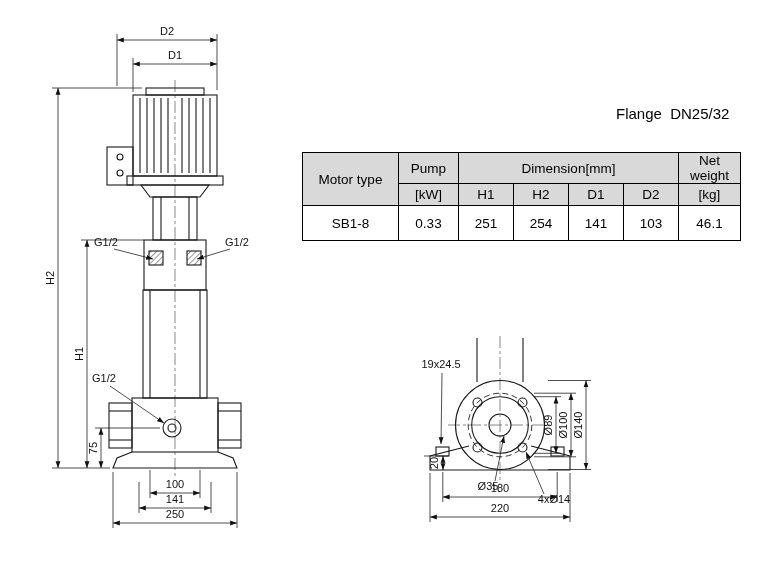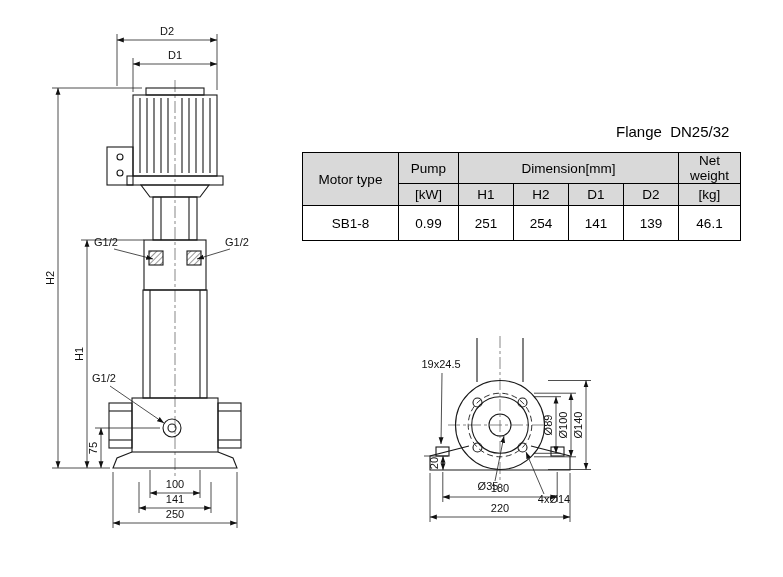--- a/index.html
+++ b/index.html
@@ -31,21 +31,21 @@
     font-size:13.5px; color:#000;
   }
   .spec-table th, .spec-table td {
     border:1px solid #000; text-align:center; vertical-align:middle;
     font-weight:normal; padding:0 2px; overflow:hidden;
   }
   .spec-table thead th { background:#d9d9d9; height:21px; }
   .spec-table tbody td { background:#ffffff; height:34px; }
 
   .flange-note {
-    position:absolute; left:616px; top:123px;
+    position:absolute; left:616px; top:105px;
     font-size:15px; white-space:pre;
   }
 </style>
 </head>
 <body>
 
 <svg class="canvas" width="783" height="577" viewBox="0 0 783 577">
   <defs>
     <marker id="arr" viewBox="0 0 10 10" refX="9.5" refY="5" markerWidth="9" markerHeight="9" orient="auto-start-reverse">
       <path d="M0,1.6 L9.5,5 L0,8.4 z" fill="#111" stroke="none"></path>
@@ -222,21 +222,21 @@
       <th>H1</th>
       <th>H2</th>
       <th>D1</th>
       <th>D2</th>
       <th>[kg]</th>
     </tr>
   </thead>
   <tbody>
     <tr>
       <td>SB1-8</td>
-      <td>0.99</td>
+      <td>0.33</td>
       <td>251</td>
       <td>254</td>
       <td>141</td>
-      <td>139</td>
+      <td>103</td>
       <td>46.1</td>
     </tr>
   </tbody>
 </table>
 
 </body></html>

